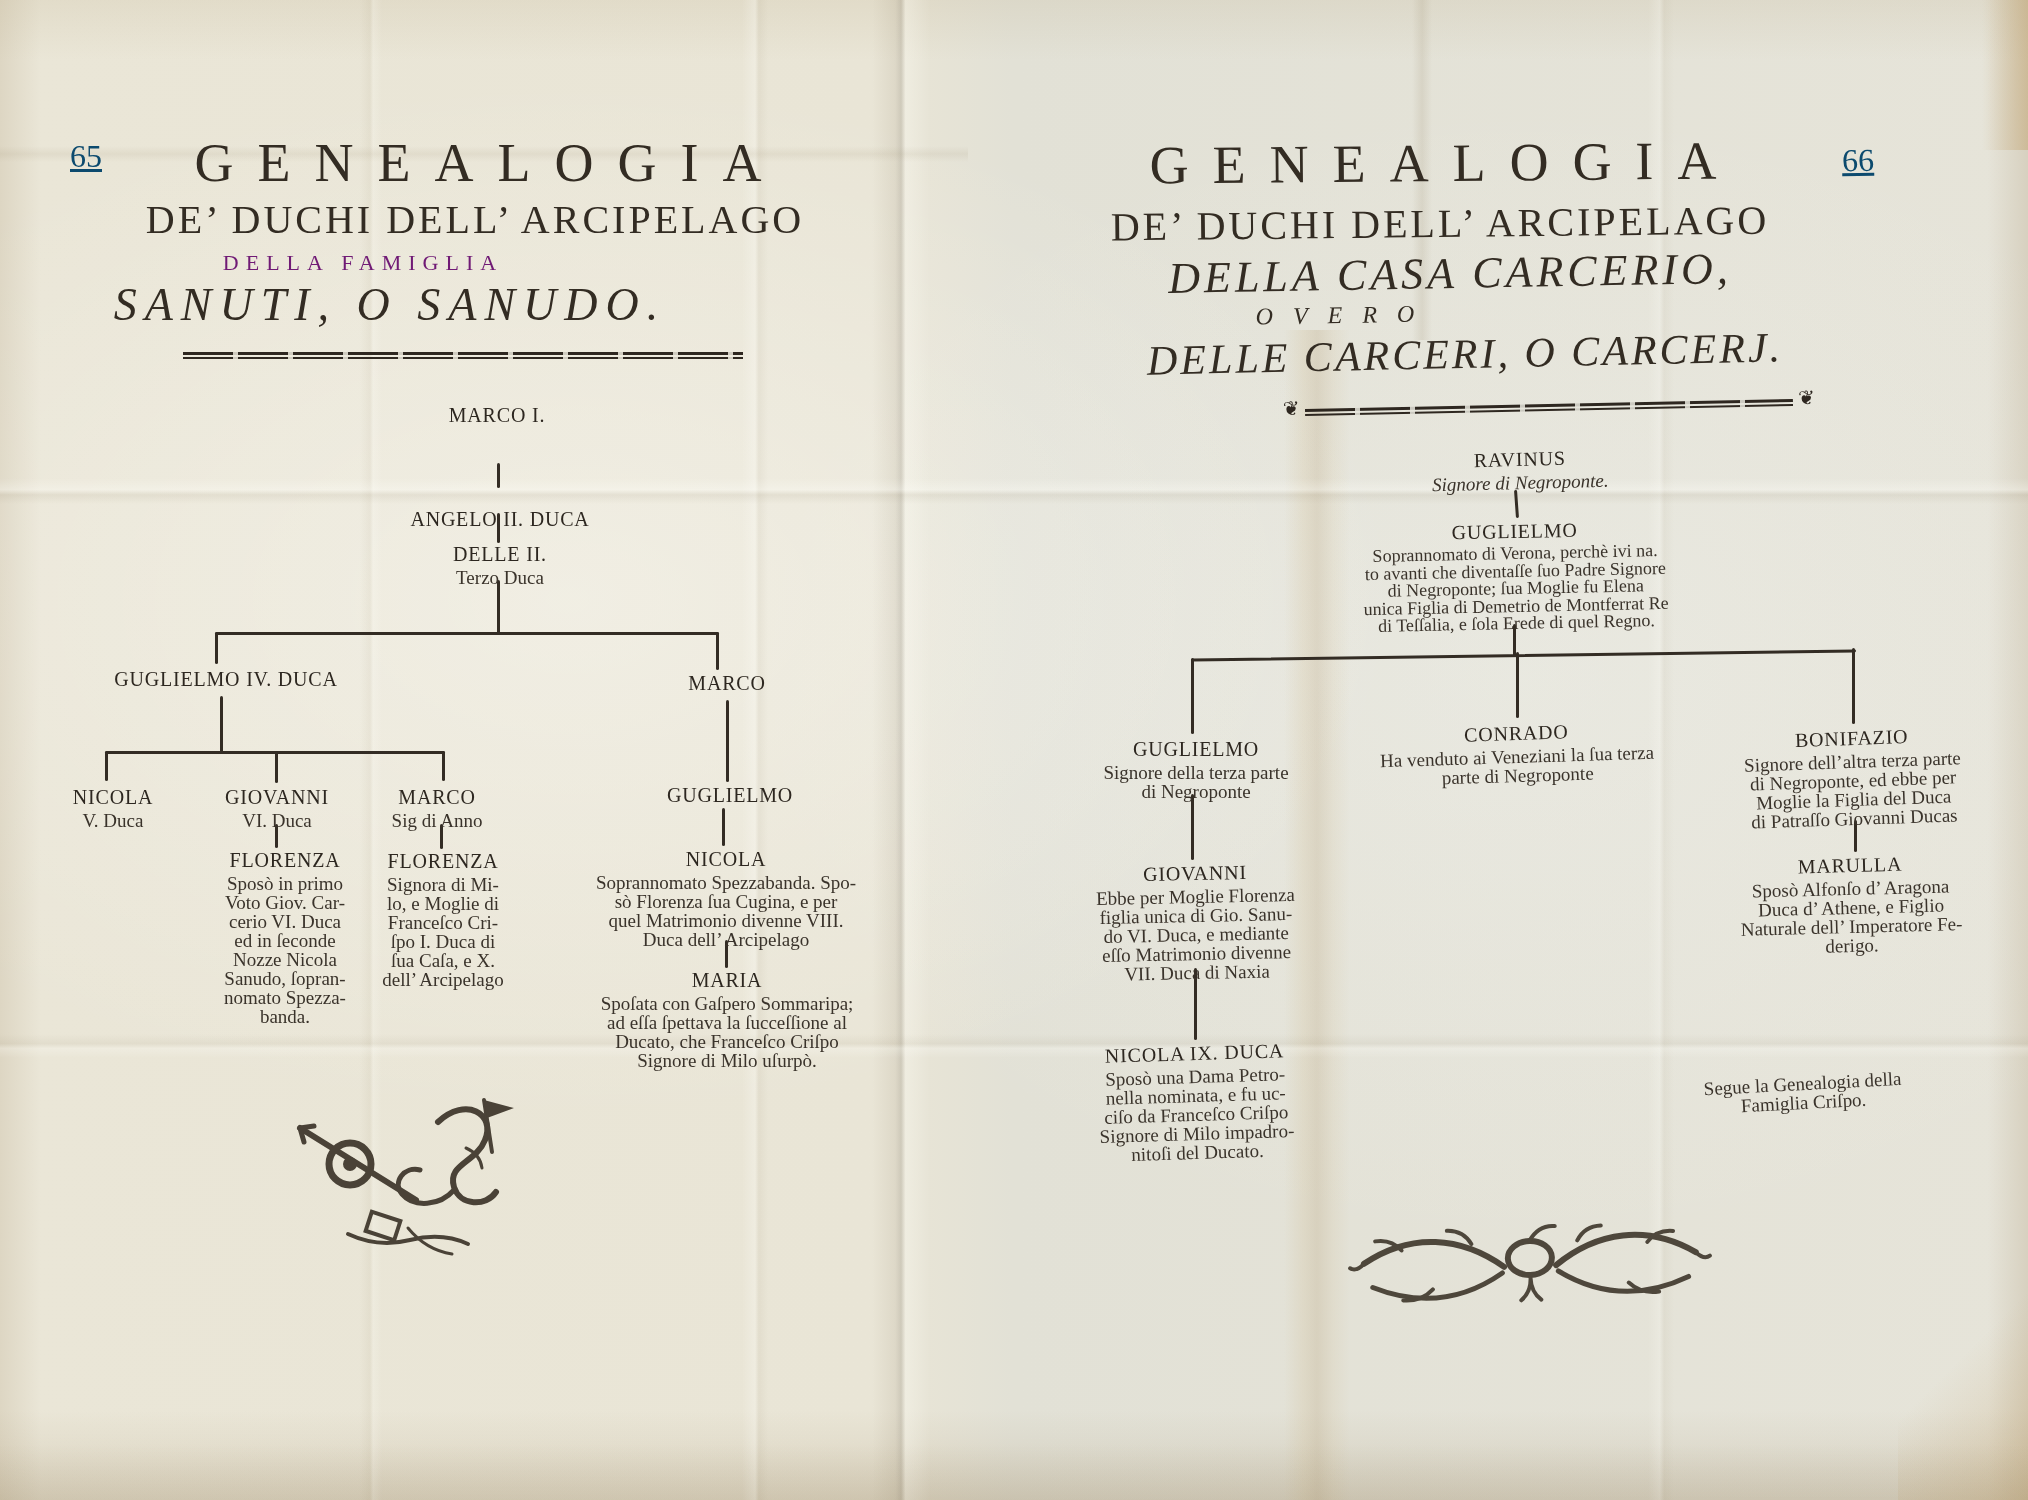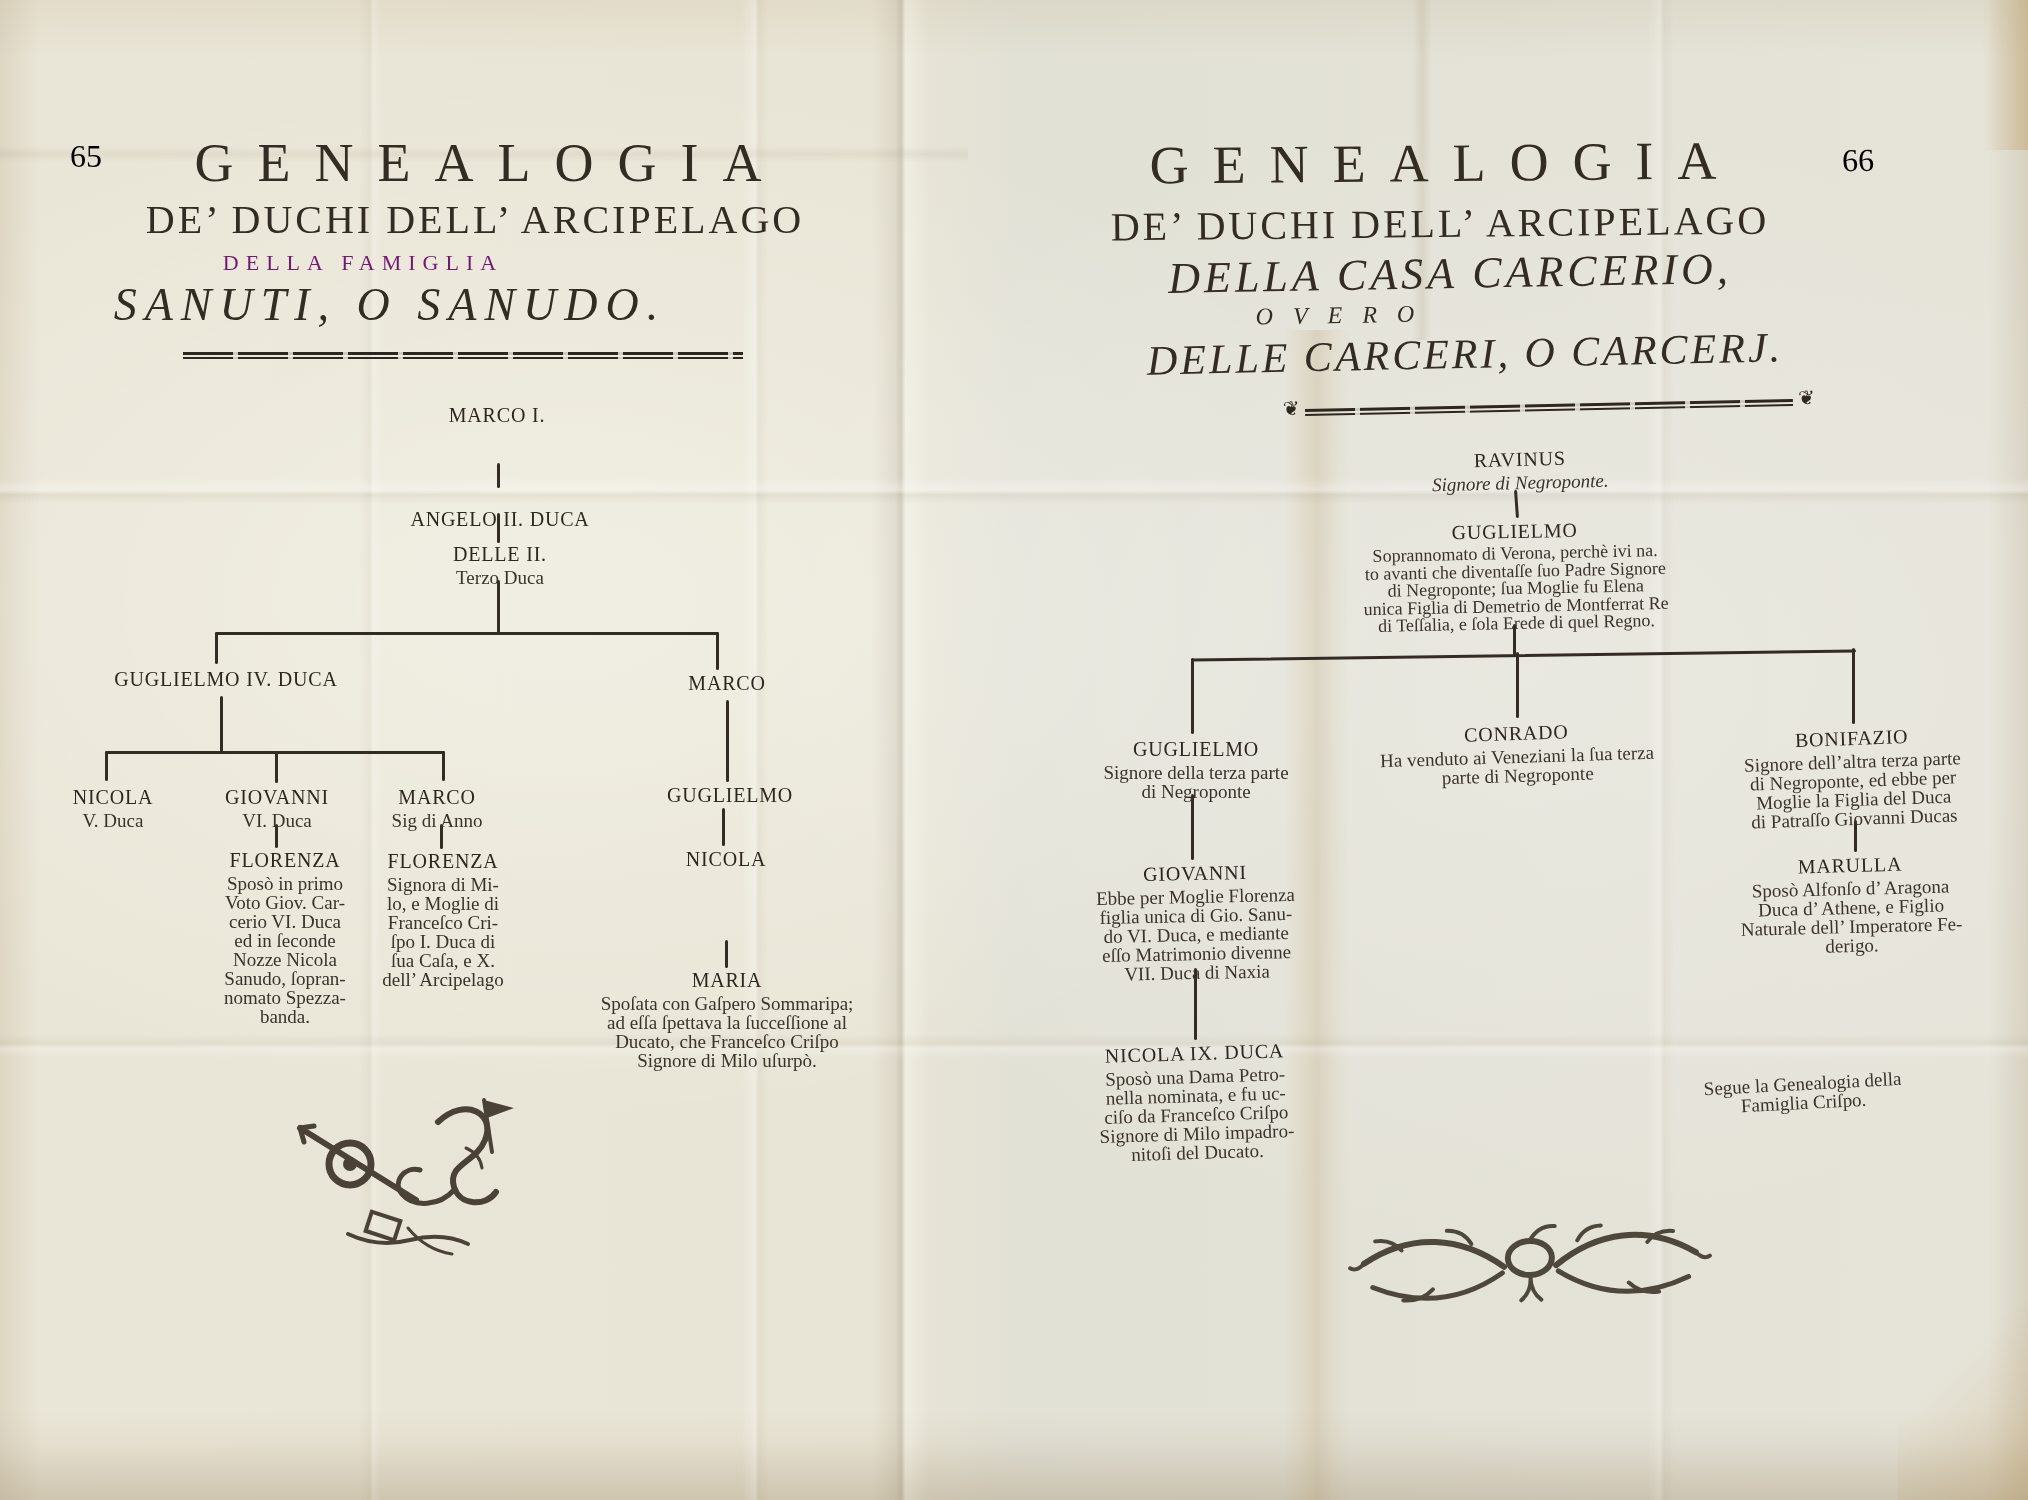--- a/index.html
+++ b/index.html
@@ -7,21 +7,21 @@
        font-family:"Liberation Serif","DejaVu Serif",serif;background:#e9e5d7;}
   #sheet{position:absolute;inset:0;
     background:
       radial-gradient(ellipse 60% 50% at 28% 40%, rgba(255,255,252,.35), rgba(255,255,252,0) 70%),
       radial-gradient(ellipse 55% 55% at 75% 45%, rgba(244,246,244,.30), rgba(244,246,244,0) 70%),
       linear-gradient(180deg, rgba(190,175,140,.18) 0%, rgba(190,175,140,0) 4%, rgba(190,175,140,0) 94%, rgba(160,140,105,.22) 100%),
       linear-gradient(90deg, rgba(170,150,115,.20) 0%, rgba(170,150,115,0) 2%, rgba(170,150,115,0) 98%, rgba(170,150,115,.25) 100%),
       linear-gradient(90deg, #eae6d7 0%, #e9e5d6 44%, #e2e1d6 50%, #e6e4d9 100%);}
   .abs{position:absolute;}
   .ctr{text-align:center;}
-  .pagenum{font-size:32px;color:#000000;}
+  .pagenum{font-size:32px;color:#0c4a6e;text-decoration:underline;}
   .t-main{font-size:54px;letter-spacing:24px;color:#332c23;}
   .t-sub{font-size:40px;letter-spacing:3px;color:#332c23;}
   .t-small{font-size:22px;letter-spacing:7px;color:#701a75;}
   .t-ital{font-style:italic;color:#332c23;}
   .node{position:absolute;}
   .nname{font-size:20px;letter-spacing:.8px;color:#2d2720;white-space:pre-line;}
   .ntext{font-size:19px;line-height:19px;color:#3a332b;white-space:pre-line;margin-top:2px;}
   .nital{font-style:italic;}
   .vline,.hline{position:absolute;background:#332c24;border-radius:2px;}
   .vline{width:3px;}
@@ -124,20 +124,24 @@
 Franceſco Cri-
 ſpo I. Duca di
 ſua Caſa, e X.
 dell’ Arcipelago</div>
 </div>
 <div class="node ctr" style="left:630px;top:784px;width:200px;">
   <div class="nname">GUGLIELMO</div>
 </div>
 <div class="node ctr" style="left:580px;top:848px;width:292px;">
   <div class="nname">NICOLA</div>
+  <div class="ntext">Soprannomato Spezzabanda. Spo-
+sò Florenza ſua Cugina, e per
+quel Matrimonio divenne VIII.
+Duca dell’ Arcipelago</div>
 </div>
 <div class="node ctr" style="left:581px;top:969px;width:292px;">
   <div class="nname">MARIA</div>
   <div class="ntext">Spoſata con Gaſpero Sommaripa;
 ad eſſa ſpettava la ſucceſſione al
 Ducato, che Franceſco Criſpo
 Signore di Milo uſurpò.</div>
 </div>
 
 <svg class="abs" style="left:288px;top:1078px;" width="235" height="195" viewBox="0 0 235 195">

